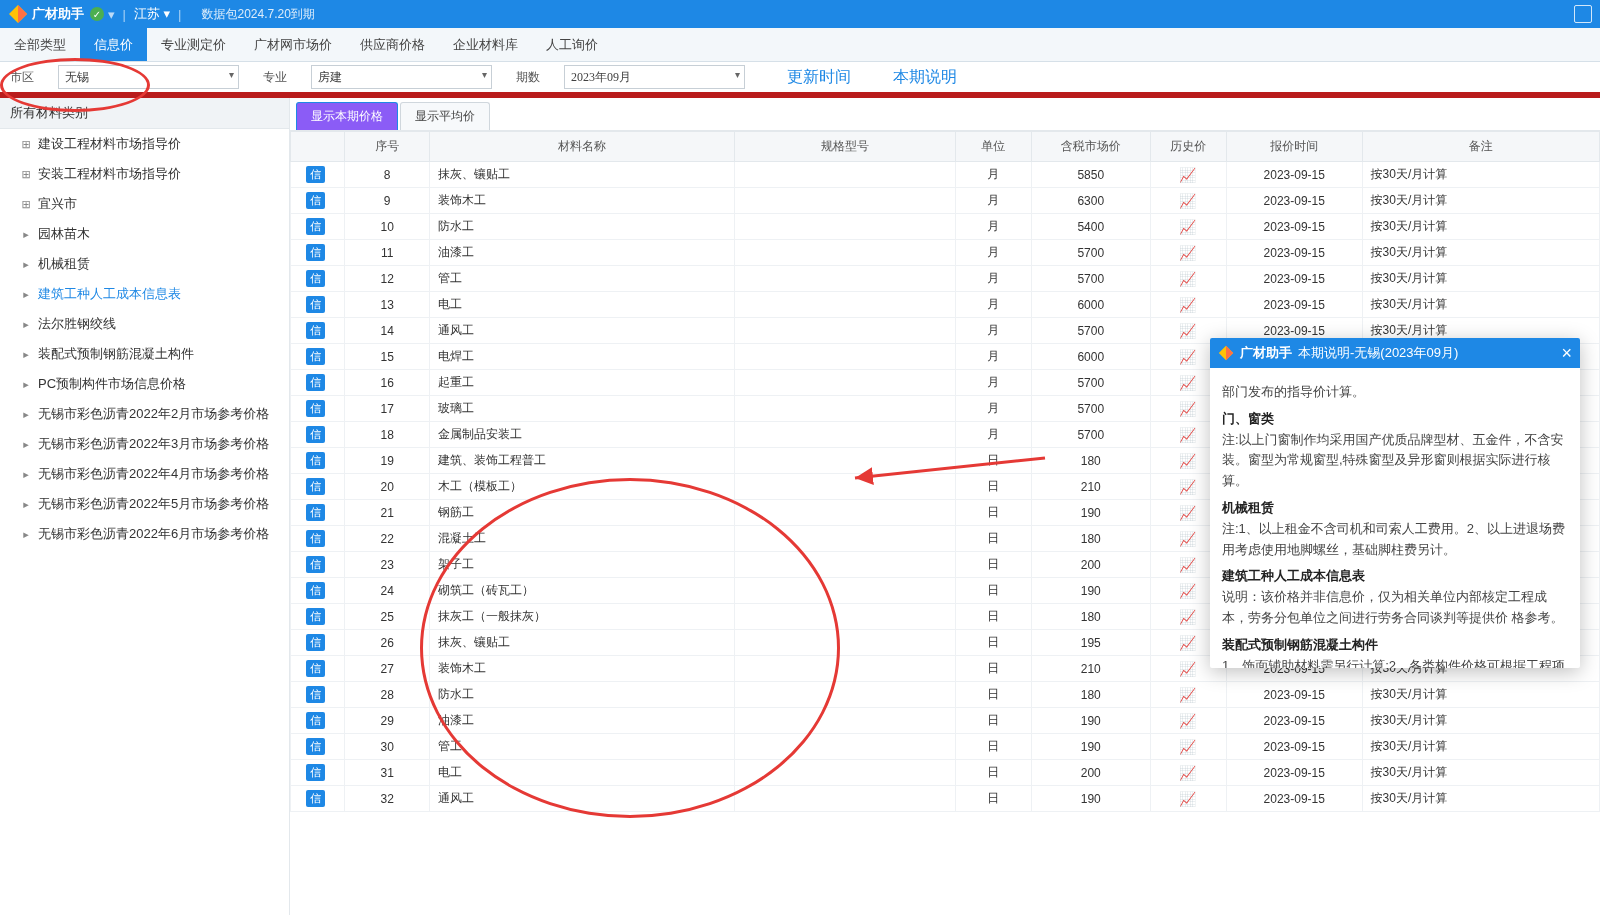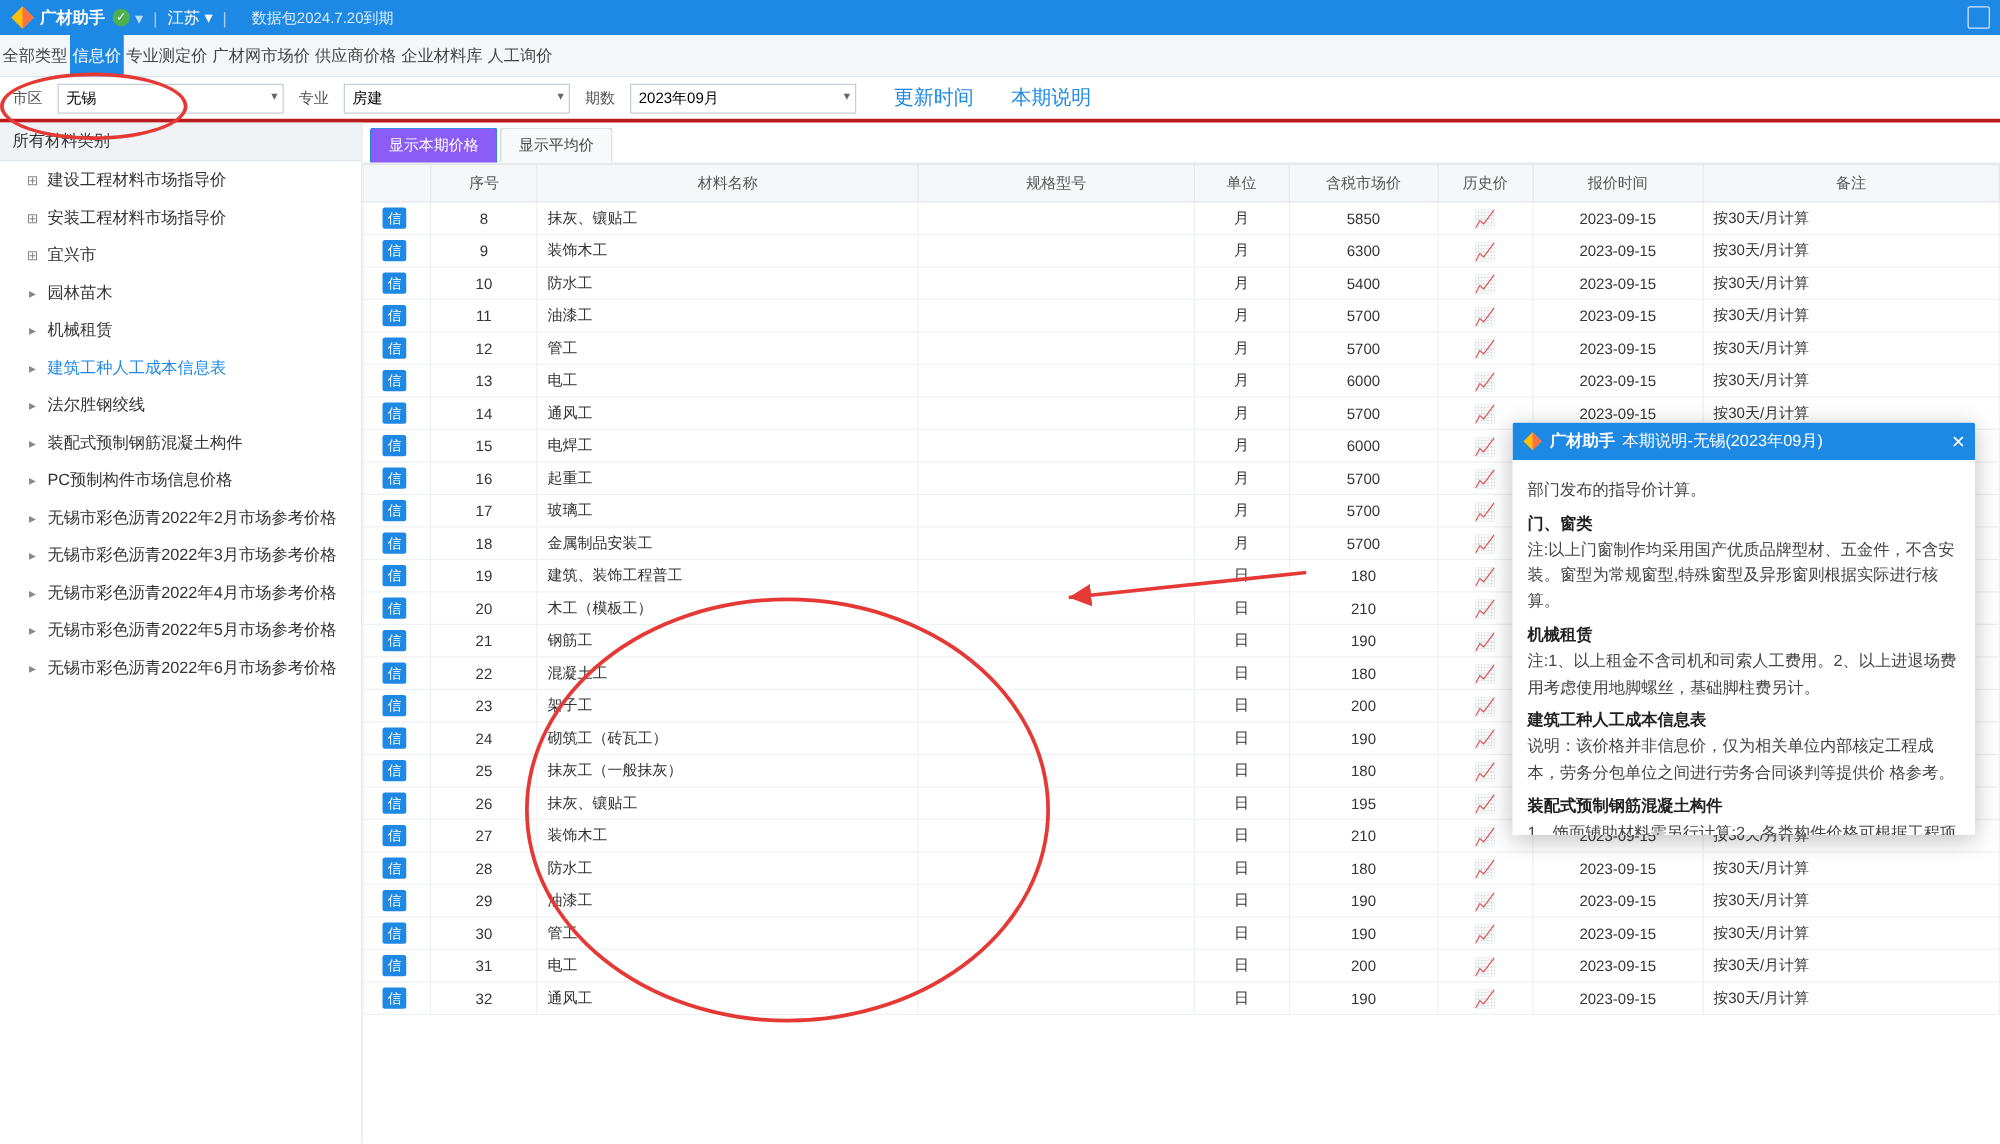--- a/index.html
+++ b/index.html
@@ -4,24 +4,24 @@
 <style>
 *{margin:0;padding:0;box-sizing:border-box;font-family:"Microsoft YaHei",Arial,sans-serif;font-size:13px}
 body{background:#fff;overflow:hidden}
 .topbar{background:#1E88E5;height:28px;display:flex;align-items:center;padding:0 8px;color:#fff}
 .logo{display:flex;align-items:center;gap:4px;font-size:15px;font-weight:bold}
 .topbar .divider{margin:0 8px;color:rgba(255,255,255,.6)}
 .topbar .province{cursor:pointer}
 .topbar .expiry{margin-left:12px;color:rgba(255,255,255,.85);font-size:12px}
 .topbar .right-icon{margin-left:auto;width:18px;height:18px;border:1.5px solid rgba(255,255,255,.8);border-radius:2px}
 .tabbar{background:#F3F7FA;border-bottom:1px solid #D6E0E8;display:flex;height:34px}
-.tab{padding:0 2px;display:flex;align-items:center;cursor:pointer;color:#444}
+.tab{padding:0 14px;display:flex;align-items:center;cursor:pointer;color:#444}
 .tab.active{background:#1E88E5;color:#fff}
-.filterbar{background:#fff;border-bottom:3px solid #b91c1c;height:36px;display:flex;align-items:center;padding:0 10px;gap:12px;color:#555}
-.filterbar select,.filterbar .sel{height:24px;border:1px solid #C7CFD6;background:#fff;min-width:70px;padding:0 18px 0 6px;font-size:12px;color:#000000;appearance:none;position:relative}
+.filterbar{background:#fff;border-bottom:6px solid #b91c1c;height:36px;display:flex;align-items:center;padding:0 10px;gap:24px;color:#555}
+.filterbar select,.filterbar .sel{height:24px;border:1px solid #C7CFD6;background:#fff;min-width:70px;padding:0 18px 0 6px;font-size:12px;color:#404040;appearance:none;position:relative}
 .sel-wrap{position:relative;display:inline-block}
 .sel-wrap::after{content:"▾";position:absolute;right:5px;top:4px;font-size:10px;color:#666;pointer-events:none}
 .filterbar .lbl{font-size:12px}
 .filterbar .link{color:#1E88E5;margin-left:18px;cursor:pointer;font-size:16px}
 .main{display:flex;height:calc(100vh - 98px)}
 .sidebar{width:290px;border-right:1px solid #E3E8EC;overflow-y:auto;position:relative}
 .sidebar-header{background:#F0F3F6;padding:6px 10px;font-size:13px;color:#333;border-bottom:1px solid #E3E8EC}
 .tree-item{padding:6px 10px 6px 20px;cursor:pointer;display:flex;align-items:center;gap:6px;color:#333;font-size:13px}
 .tree-item.selected{color:#1E88E5}
 .tree-icon{width:12px;text-align:center;color:#888;font-size:11px}
@@ -85,21 +85,21 @@
     <div class="tab">企业材料库</div>
     <div class="tab">人工询价</div>
   </div>
 
 <div class="filterbar">
   <span class="lbl">市区</span>
   <span class="sel-wrap"><input class="sel" value="无锡" style=""></span>
   <span class="lbl">专业</span>
   <span class="sel-wrap"><input class="sel" value="房建" style=""></span>
   <span class="lbl">期数</span>
-  <span class="sel-wrap"><input class="sel" style="min-width: 90px;" value="2023年09月"></span>
+  <span class="sel-wrap"><input class="sel" style="min-width: 90px; font-family: Liberation Serif, serif;" value="2023年09月"></span>
   <span class="link">更新时间</span>
   <span class="link">本期说明</span>
 </div>
 
 <div class="main">
   <div class="sidebar">
     <div class="sidebar-header">所有材料类别</div>
     <div id="tree">
         <div class="tree-item">
           <span class="tree-icon">⊞</span>

